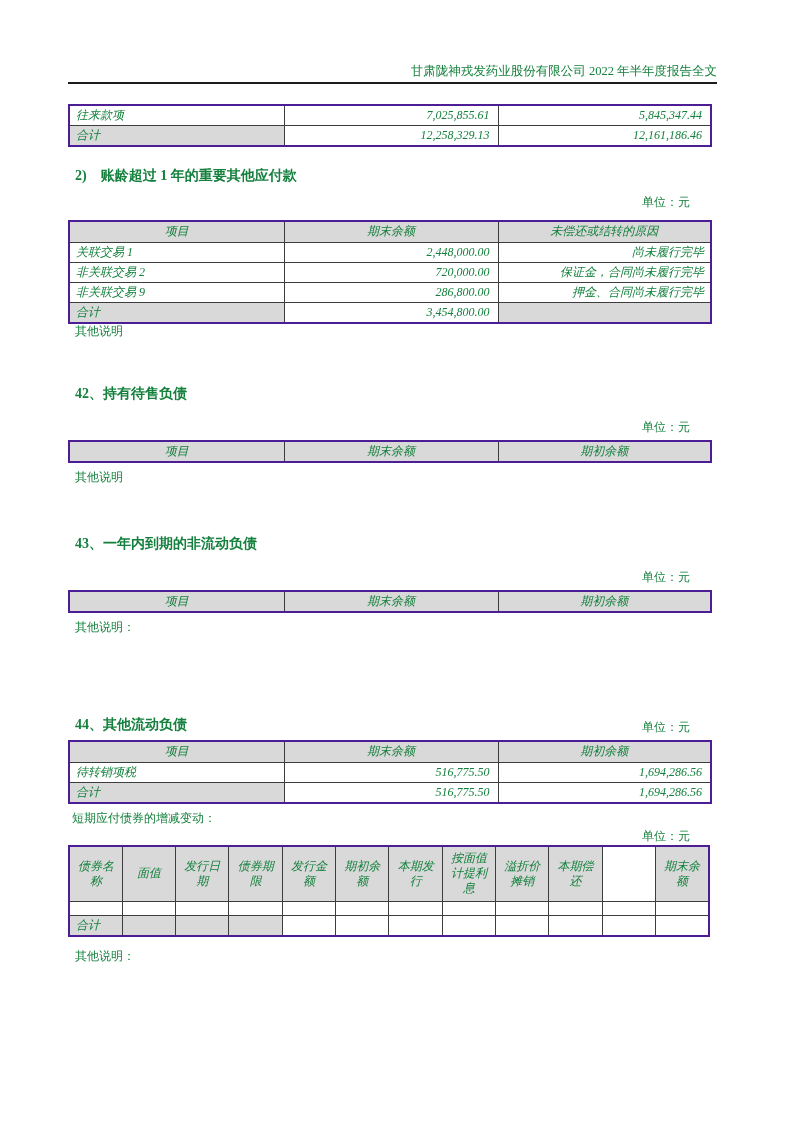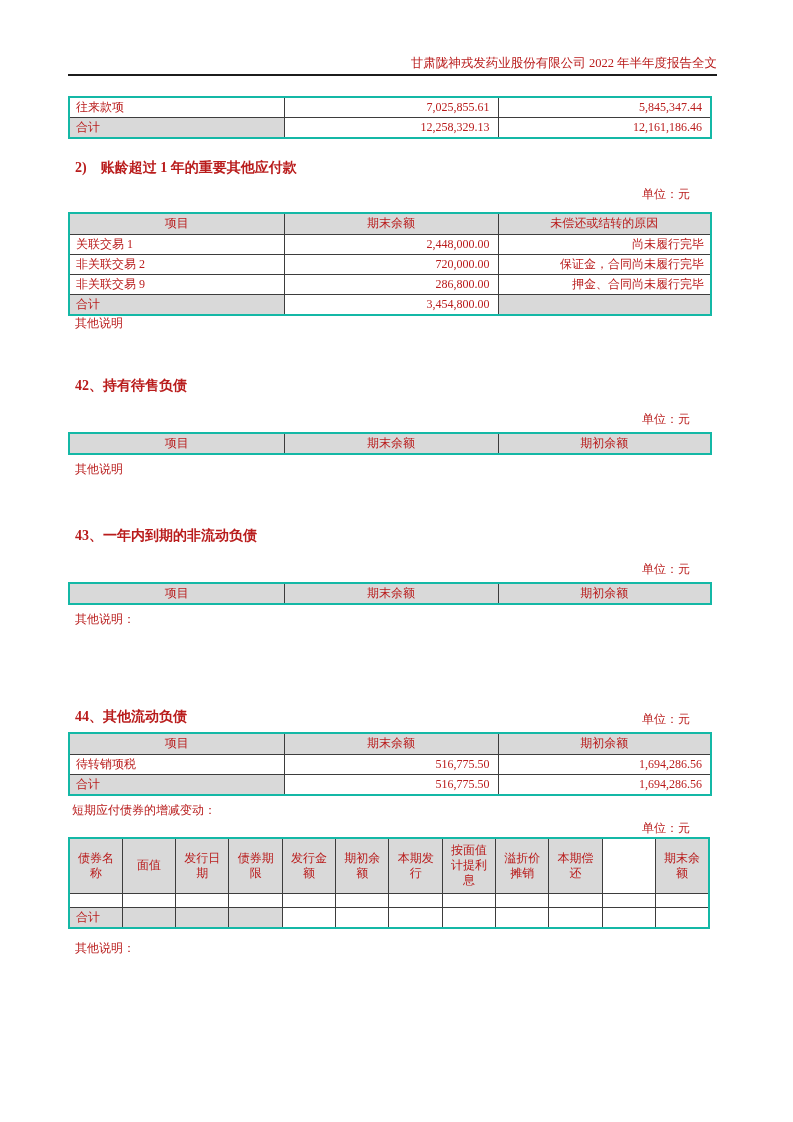--- a/index.html
+++ b/index.html
@@ -1,22 +1,23 @@
 <!DOCTYPE html>
 <html><head>
 <meta charset="utf-8">
 <style>
   html,body{margin:0;padding:0;background:#fff;}
   .page{
     position:relative;
     width:793px;height:974px;
     background:#ffffff;
     font-family:"Liberation Serif","DejaVu Serif",serif;
-    color:#b91c1c;
+    color:#15803d;
     overflow:hidden;
+    margin-top:8px;
   }
   .abs{position:absolute;}
   .doc-header{
     top:55px;left:68px;width:649px;
     text-align:right;
     font-size:12.5px;
     white-space:nowrap;
   }
   .header-rule{
     top:74px;left:68px;width:649px;height:2px;
@@ -39,21 +40,22 @@
     font-size:12px;
   }
   .page-number{
     top:1038px;right:73px;
     font-size:12px;
   }
   table{
     border-collapse:collapse;
     table-layout:fixed;
     width:642px;
-    border:2px solid #14b8a6;
+    border:2px solid #4c1d95;
+    font-style:italic;
   }
   td{
     border:1px solid #3d3d3d;
     font-size:12px;
     line-height:15px;
     overflow:hidden;
     word-break:break-all;
   }
   tr.h-head{height:21px;}
   tr.h-row{height:18px;}

